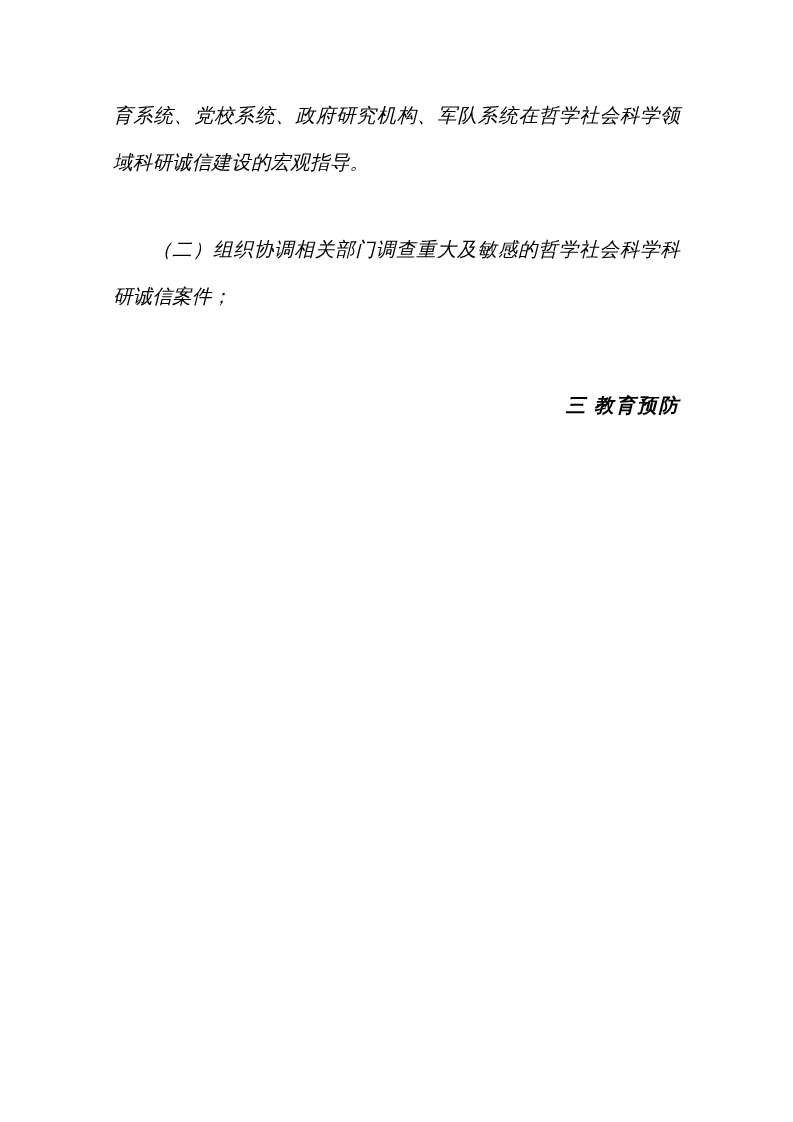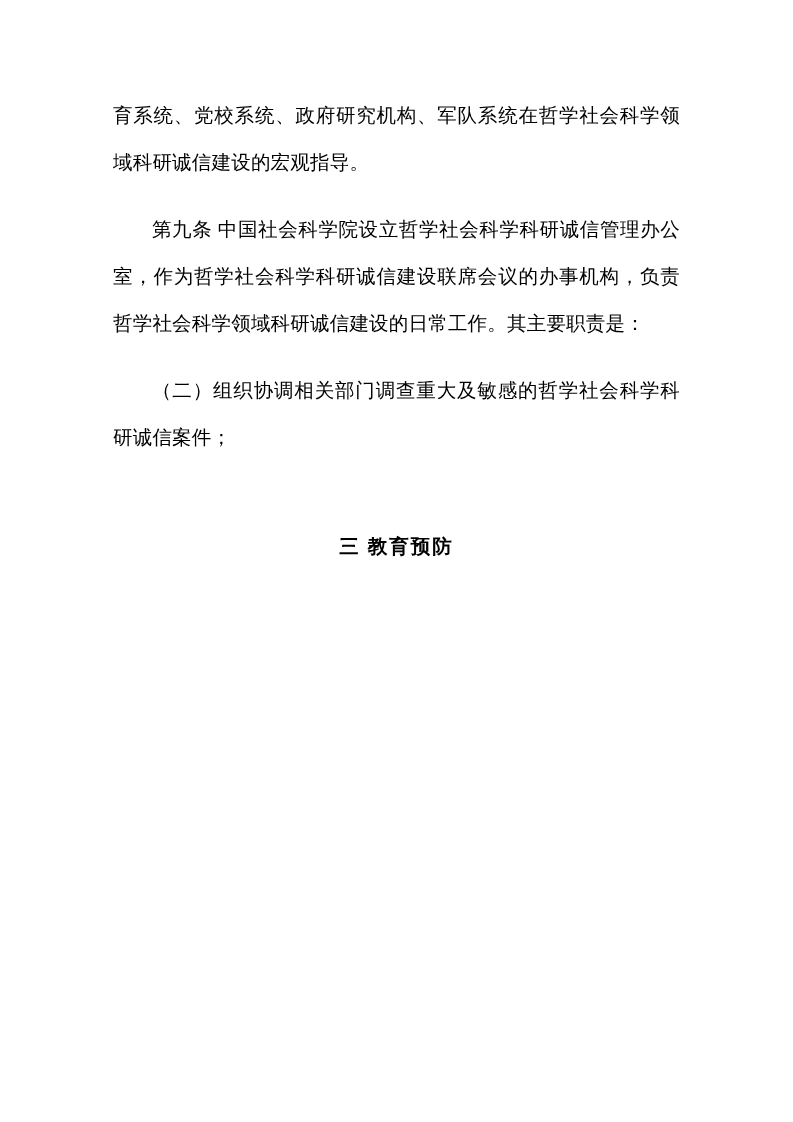--- a/index.html
+++ b/index.html
@@ -14,20 +14,21 @@
     color: #000000;
     overflow: hidden;
   }
   .page {
     position: relative;
     width: 793px;
     height: 1122px;
     background: #ffffff;
     box-sizing: border-box;
     padding: 92px 113px 60px 113px;
+    font-style: italic;
   }
   .doc-body {
     width: 567px;
   }
   .para {
     font-size: 19.5px;
     line-height: 47px;
     text-align: justify;
     text-justify: inter-ideograph;
     letter-spacing: 0.2px;
@@ -36,21 +37,21 @@
   }
   .para.indent {
     text-indent: 39px;
   }
   .para.continuation {
     text-indent: 0;
   }
   .heading {
     font-size: 19.5px;
     line-height: 47px;
-    text-align: center;
+    text-align: right;
     margin: 0;
     letter-spacing: 2px;
   }
   .spacer-small {
     height: 10px;
   }
   .spacer-heading {
     height: 22px;
   }
 </style>
@@ -60,21 +61,20 @@
 <div class="page">
   <div class="doc-body">
 
     <p class="para continuation">育系统、党校系统、政府研究机构、军队系统在哲学社会科学领域科研诚信建设的宏观指导。</p>
 
     <div class="spacer-small"></div>
 
 
     <div class="spacer-small"></div>
 
-    <p class="para indent">第九条 中国社会科学院设立哲学社会科学科研诚信管理办公室，作为哲学社会科学科研诚信建设联席会议的办事机构，负责哲学社会科学领域科研诚信建设的日常工作。其主要职责是：</p>
 
     <div class="spacer-small"></div>
 
 
     <div class="spacer-small"></div>
 
     <p class="para indent">（二）组织协调相关部门调查重大及敏感的哲学社会科学科研诚信案件；</p>
 
     <div class="spacer-small"></div>
 

